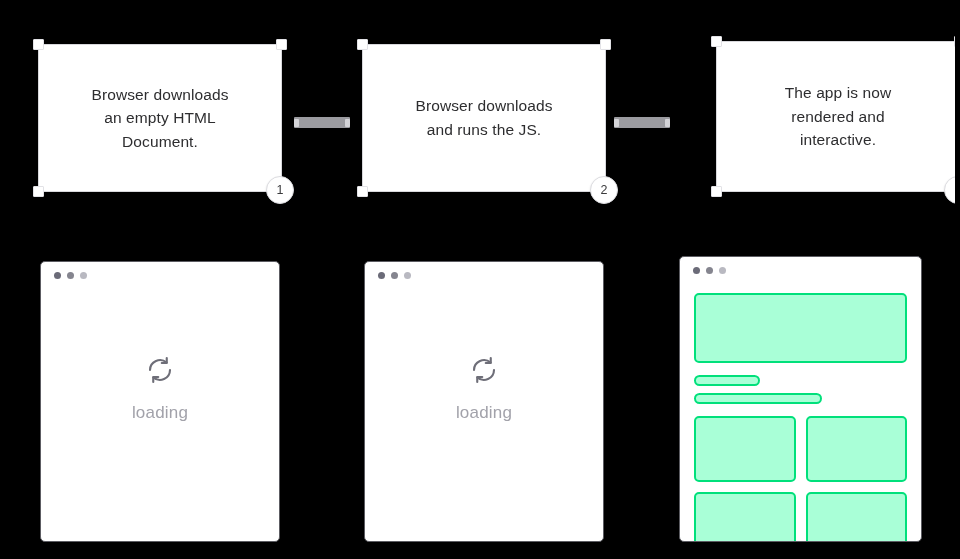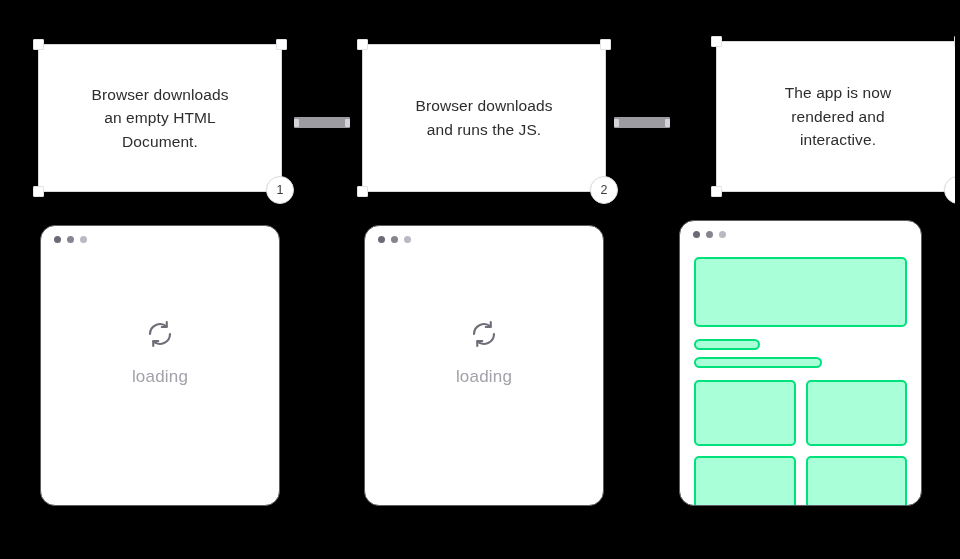--- a/index.html
+++ b/index.html
@@ -78,22 +78,23 @@
     width: 5px; height: 8px;
     background: #d4d4d8;
     border-radius: 1px;
   }
 
   
   .browser {
     position: absolute;
     background: #ffffff;
     border: 1px solid #5c5c62;
-    border-radius: 15px;
+    border-radius: 5px;
     overflow: hidden;
+    margin-top: 36px;
   }
   .chrome {
     height: 26px;
     display: flex;
     align-items: center;
     gap: 6px;
     padding-left: 13px;
   }
   .dot { width: 7px; height: 7px; border-radius: 50%; background: #6b6b78; }
   .dot.d2 { background: #85858f; }

